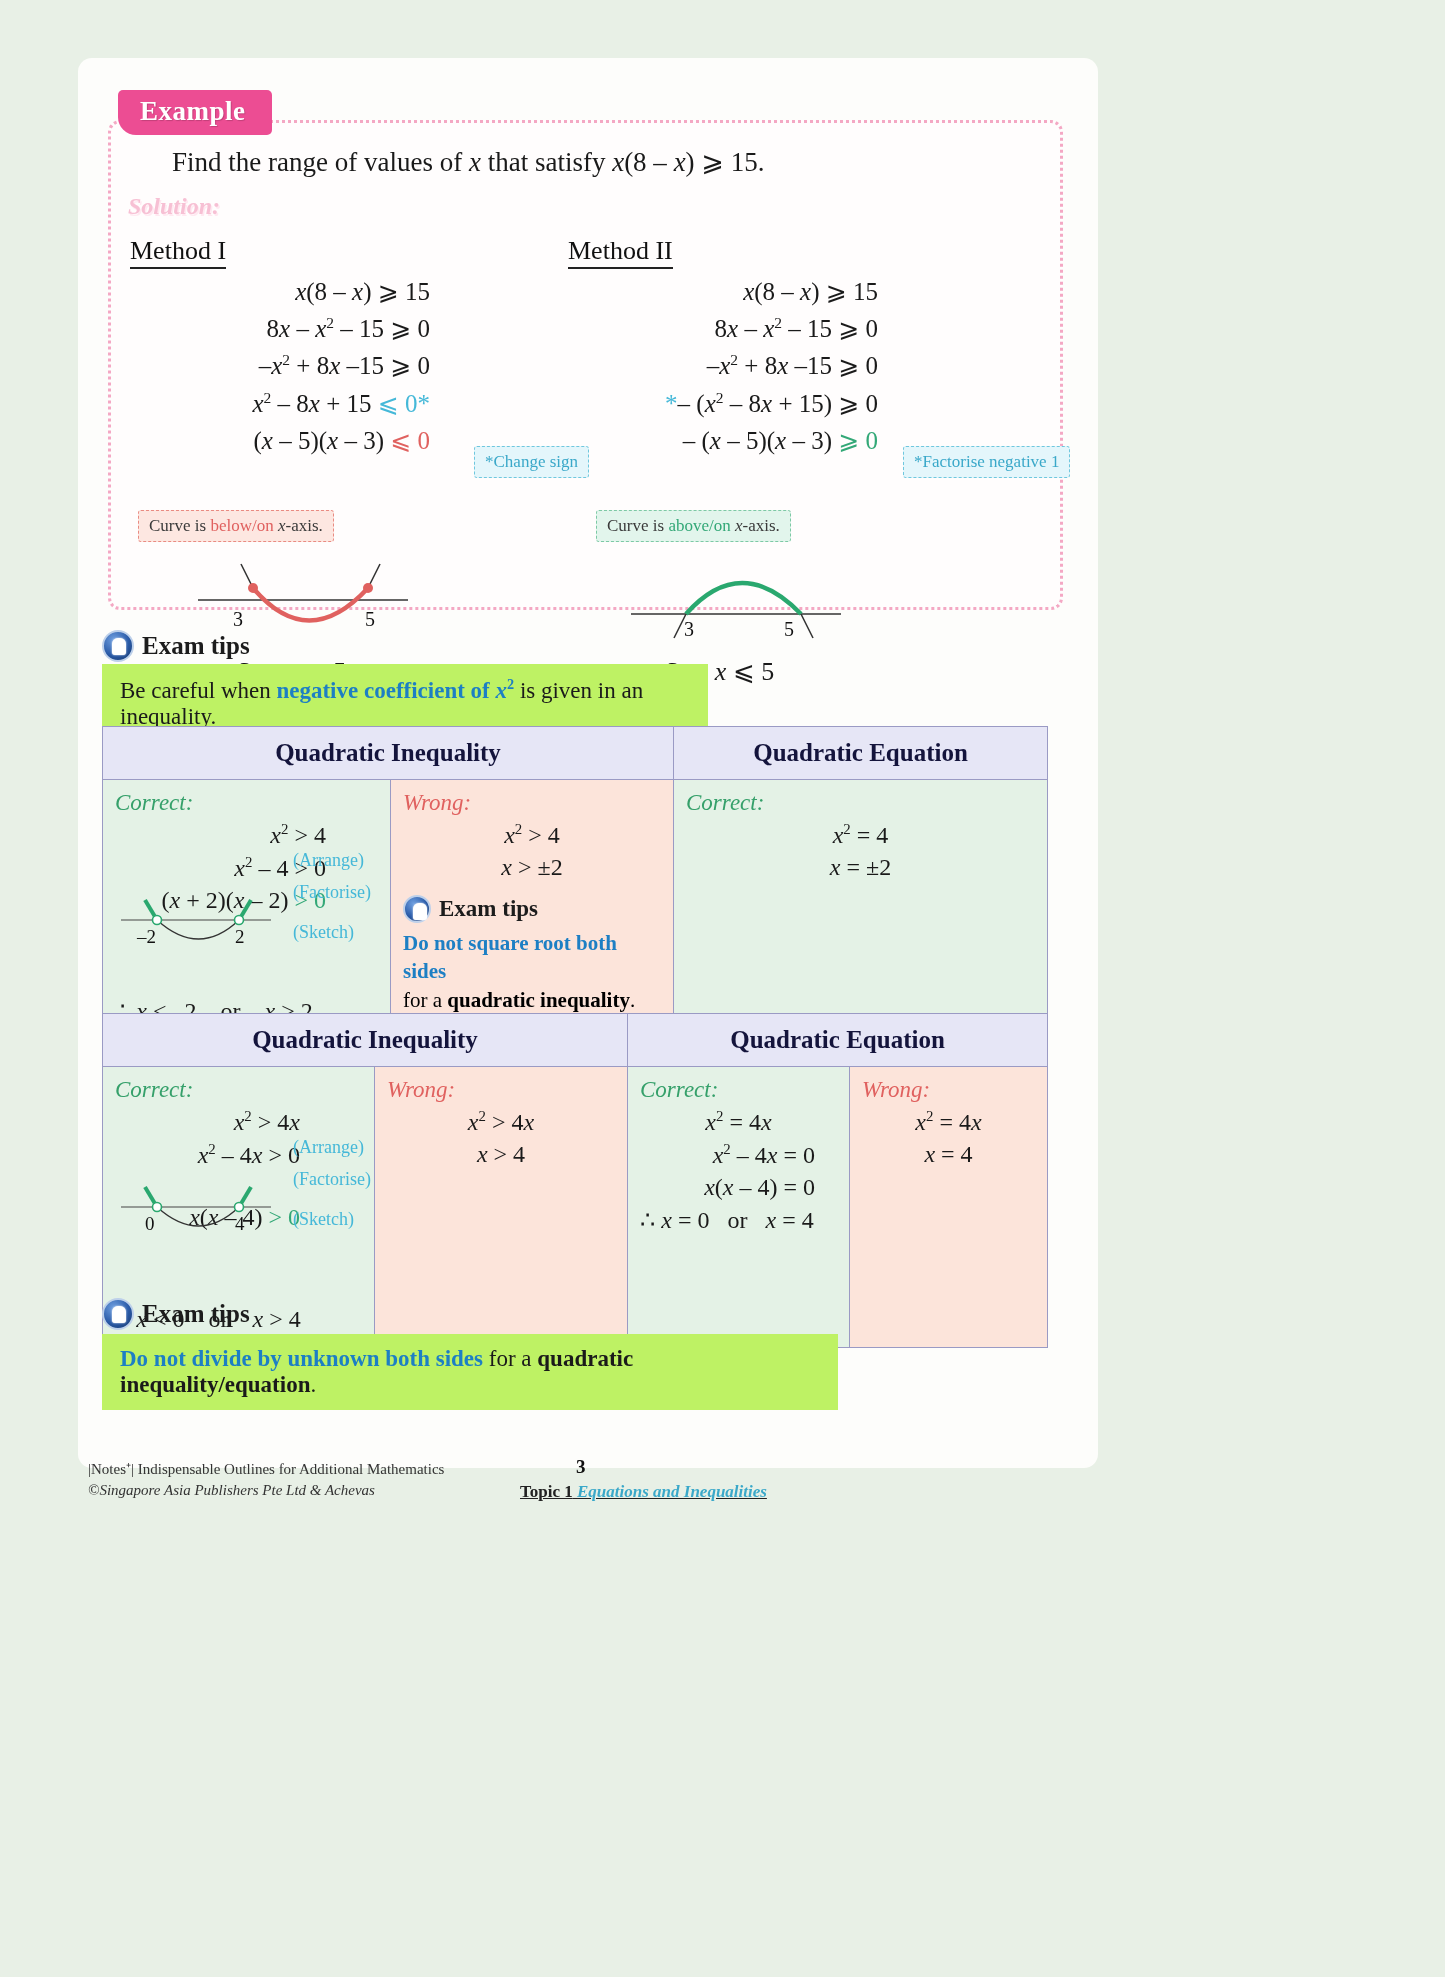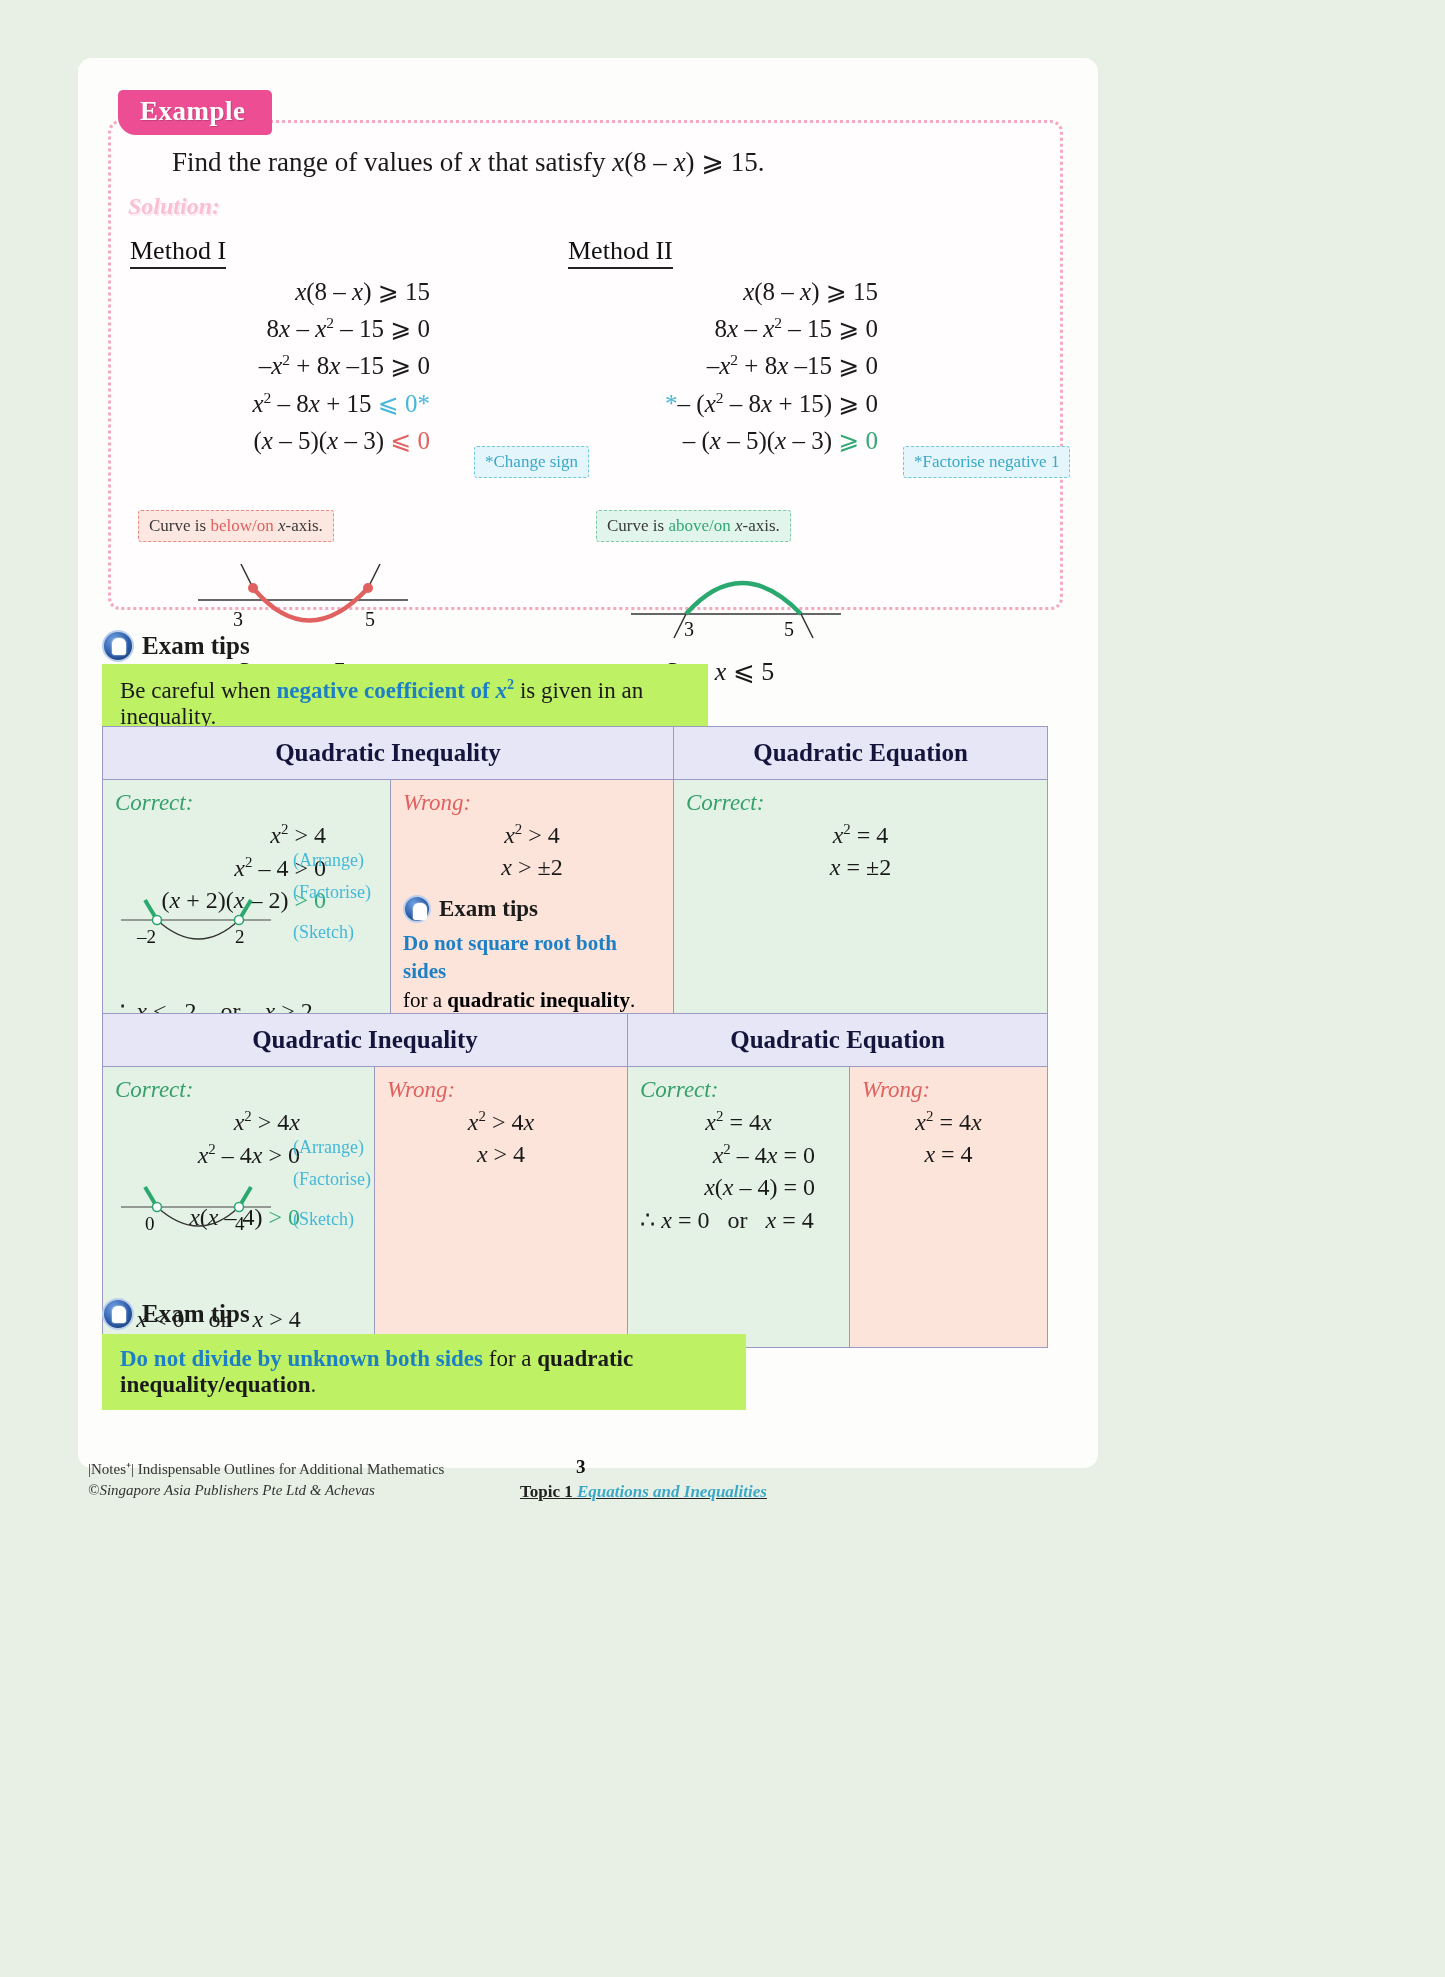--- a/index.html
+++ b/index.html
@@ -353,21 +353,21 @@
         <div class="ceq ctr"><i class="v">x</i><sup>2</sup> = 4<i class="v">x</i></div>
         <div class="ceq ctr"><i class="v">x</i> = 4</div>
       </div>
     </div>
   </div>
 
   <div class="tips-head" style="left:24px; top:1240px;">
     <span class="bulb"></span>
     <span>Exam tips</span>
   </div>
-  <div class="tipbar" style="left:24px; top:1276px; width:644px;">
+  <div class="tipbar" style="left:24px; top:1276px; width:736px;">
     <span class="blu-b">Do not divide by unknown both sides</span><span> for a </span><b>quadratic inequality/equation</b><span>.</span>
   </div>
 
 </div>
 
 <div class="foot" style="left:88px; top:1458px;">|Notes⁺| Indispensable Outlines for Additional Mathematics</div>
 <div class="foot" style="left:88px; top:1482px;font-style:italic;">©Singapore Asia Publishers Pte Ltd &amp; Achevas</div>
 <div class="foot-c" style="position:absolute; left:576px; top:1456px;">3</div>
 <div class="foot-topic" style="position:absolute; left:520px; top:1482px;text-decoration:underline;">
   <span>Topic 1</span>

